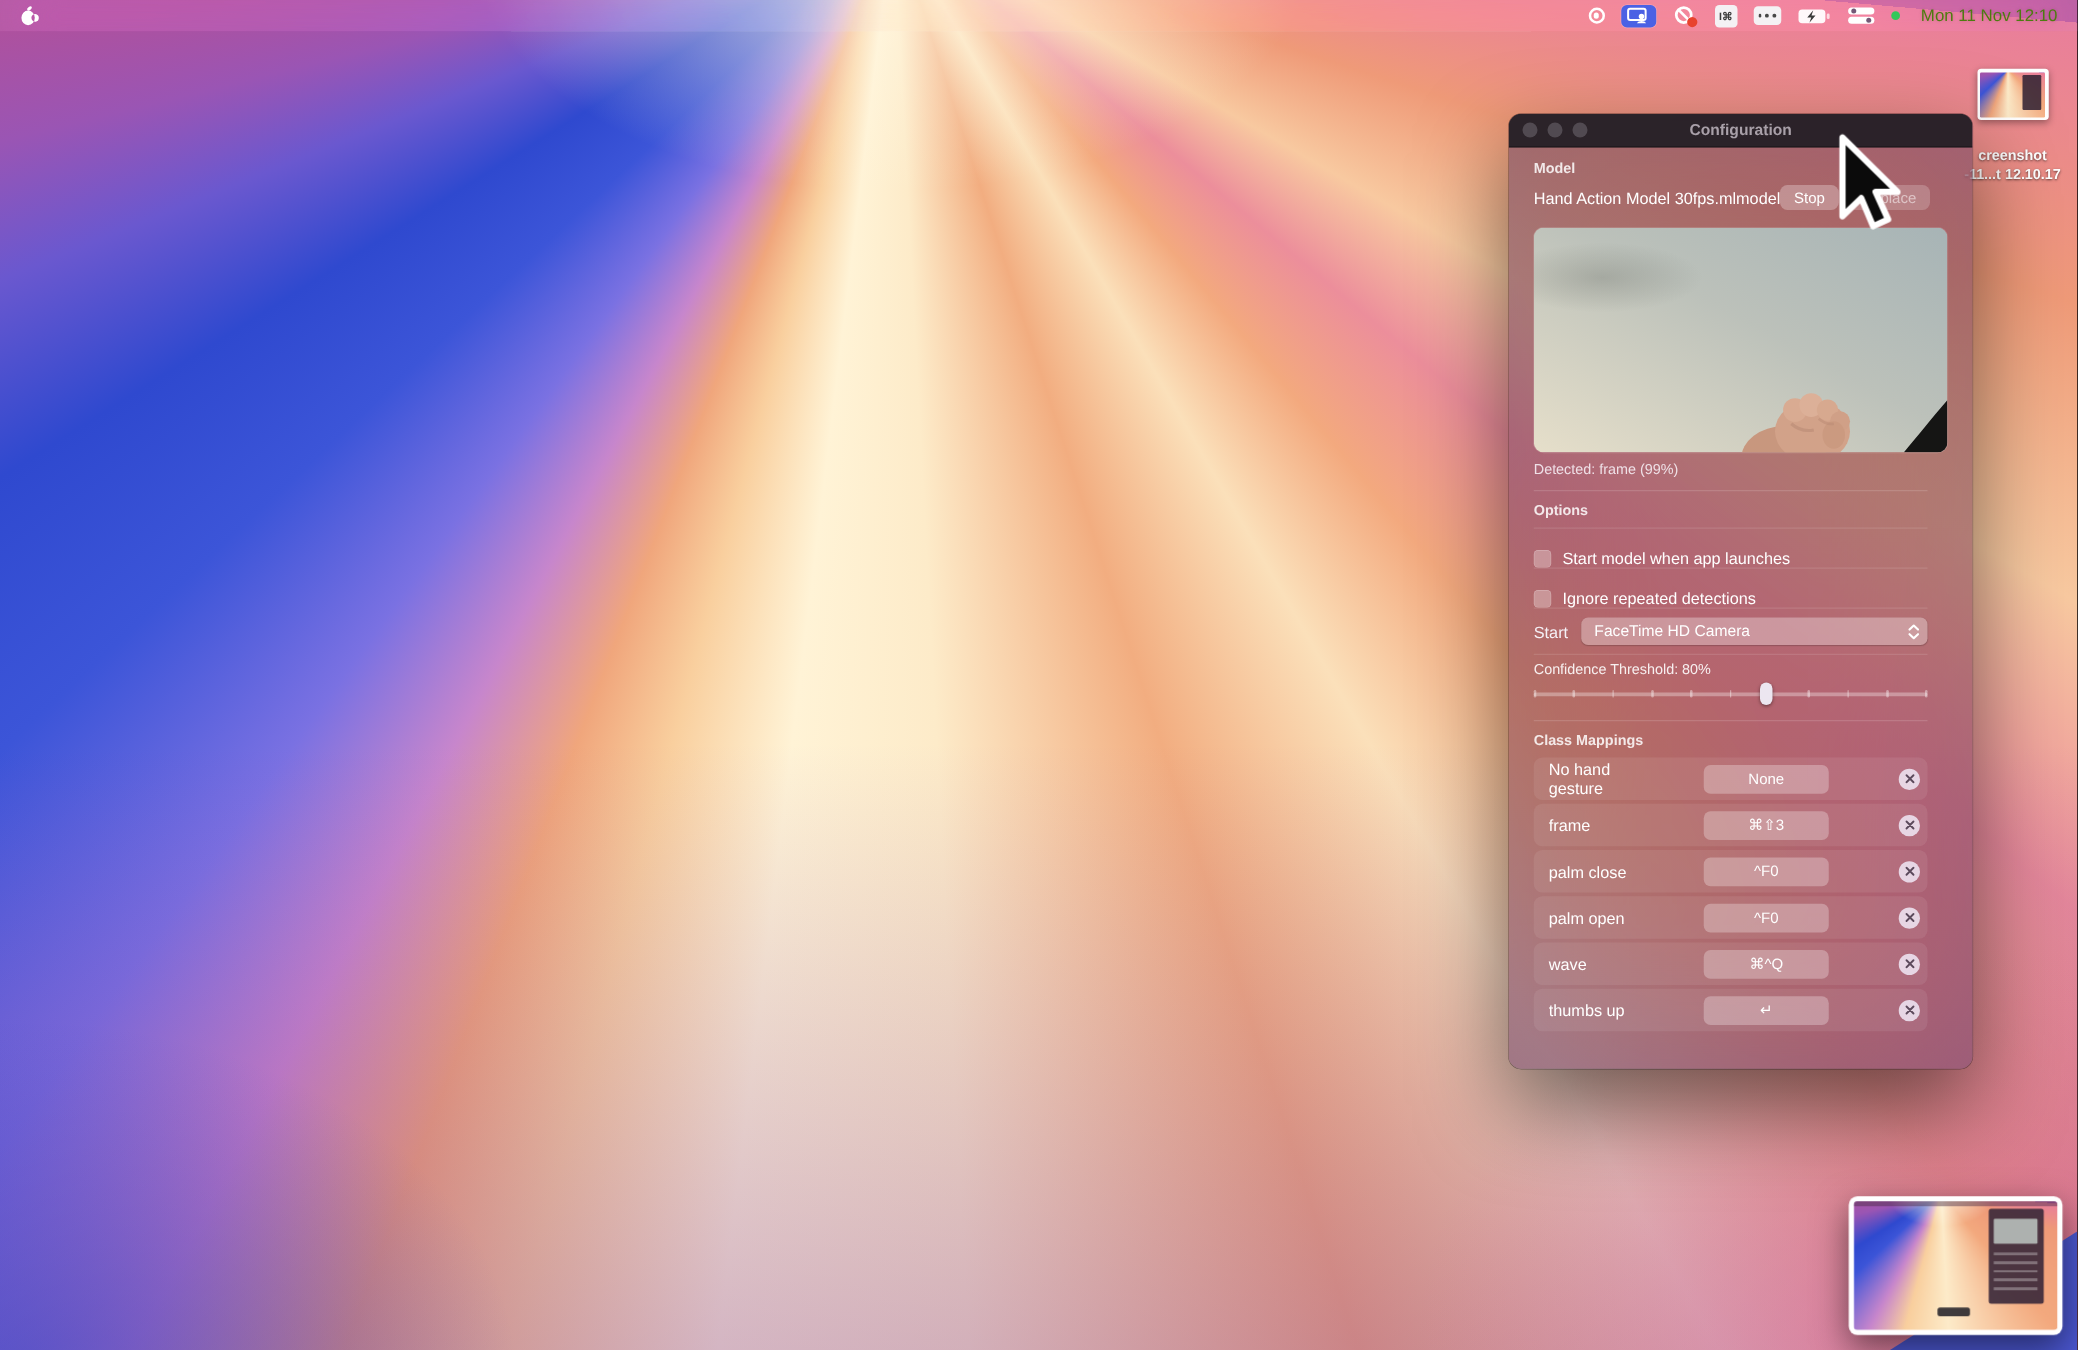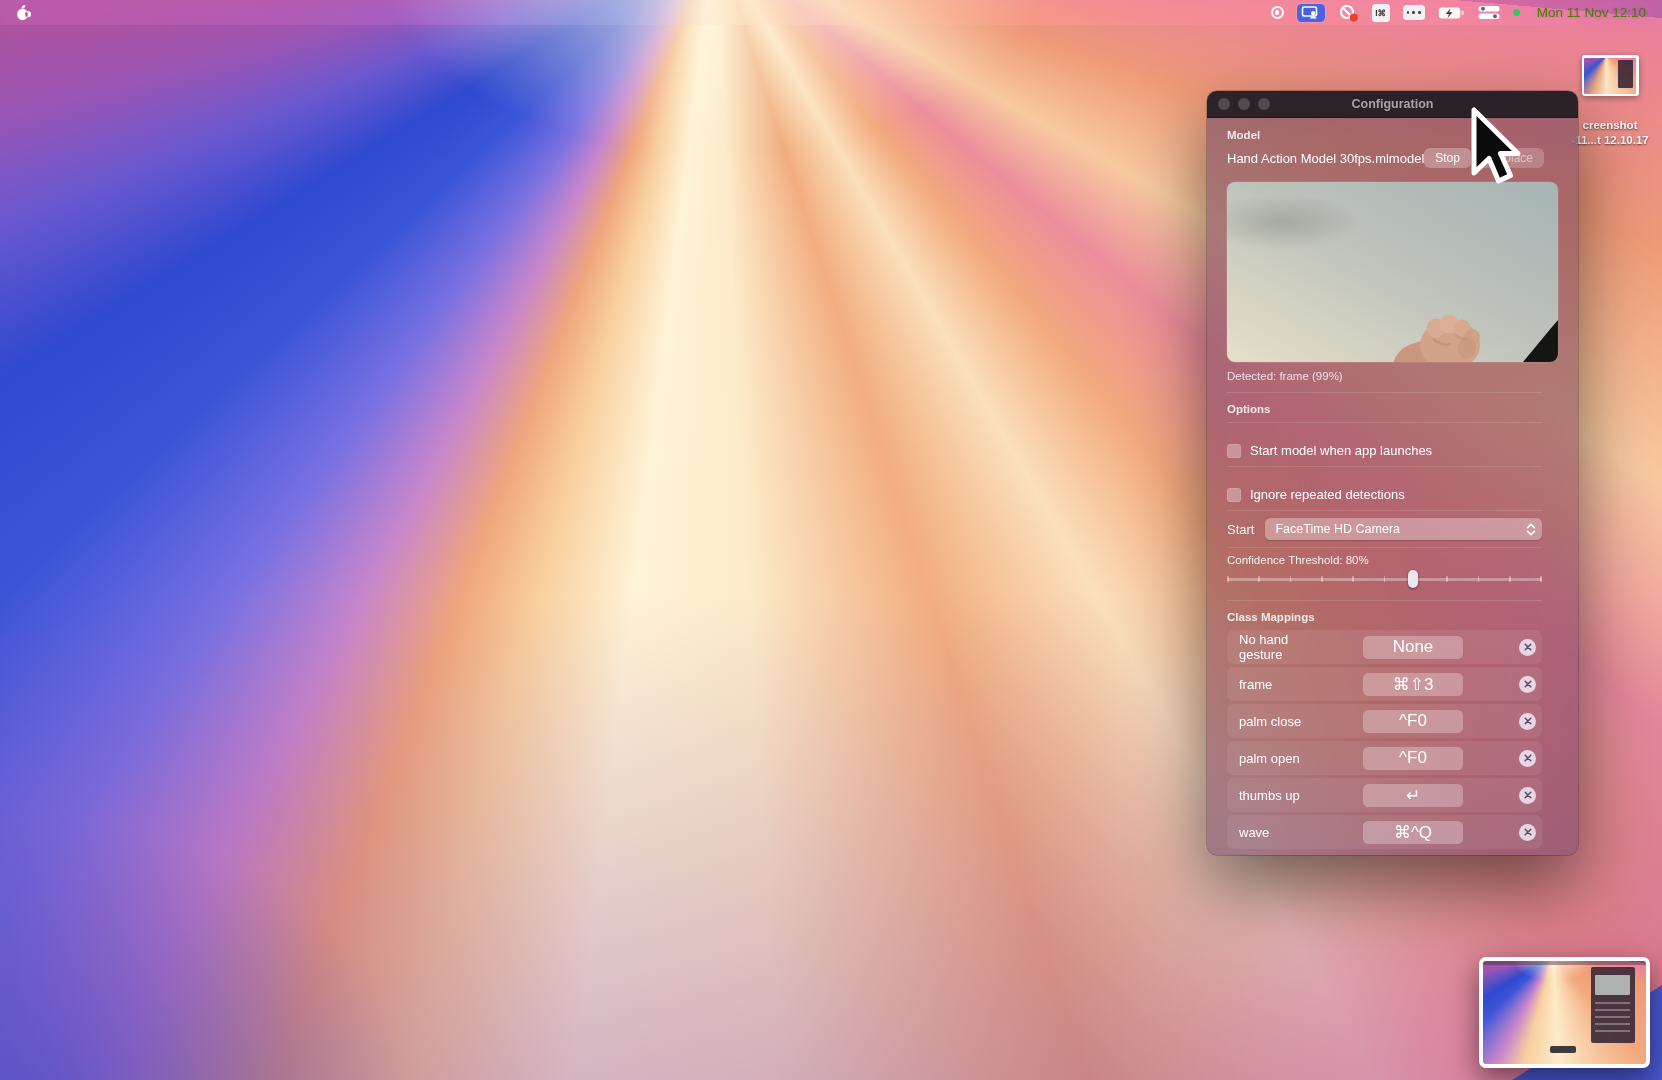--- a/index.html
+++ b/index.html
@@ -82,21 +82,21 @@
   .stop-btn { background:rgba(255,255,255,0.28); color:#fff; margin-right:7px; }
   .replace-btn { background:rgba(255,255,255,0.20); color:rgba(255,255,255,0.52); }
 
   .camera-preview { width:331px; height:180px; border-radius:8px; overflow:hidden;
     box-shadow:0 0 0 0.5px rgba(255,255,255,0.18); font-size:0; }
   .detected-label { font-size:11.5px; color:rgba(250,246,252,0.85); margin-top:8px; }
 
   .divider { height:1px; background:rgba(255,255,255,0.14); margin:10px 0; }
   .hairline { height:1px; background:rgba(255,255,255,0.11); }
 
-  .opt-row { display:flex; align-items:center; height:31px;margin-top:12px; }
+  .opt-row { display:flex; align-items:flex-end; height:31px; }
   .checkbox { width:14px; height:14px; border-radius:3.5px; background:rgba(255,255,255,0.30);
     box-shadow:inset 0 0 0 0.5px rgba(255,255,255,0.25); margin-right:9px; flex:none; border:none; }
   .opt-label { font-size:13px; color:#fff; }
 
   .camera-row { display:flex; align-items:center; height:36px; }
   .camera-label { font-size:13px; margin-right:11px; }
   .popup-btn { flex:1; height:22px; border:none; border-radius:5.5px; background:rgba(255,255,255,0.32);
     display:flex; align-items:center; color:#fff; font-size:12.5px; font-family:inherit;
     padding:0 4px 0 10px; box-shadow:0 0.5px 1px rgba(0,0,0,0.2); }
   .popup-btn .popup-text { flex:1; text-align:left; }
@@ -108,21 +108,21 @@
     background:rgba(255,255,255,0.32); border-radius:2px; }
   .slider-ticks { position:absolute; left:0; right:0; top:8px; display:flex; justify-content:space-between; }
   .slider-ticks i { width:1.5px; height:6px; background:rgba(255,255,255,0.40); border-radius:1px; }
   .slider-knob { position:absolute; left:calc(59% - 5px); top:2px; width:10px; height:18px;
     border-radius:5px; background:#ece6f0; box-shadow:0 1px 3px rgba(0,0,0,0.45); }
 
   .map-row { display:flex; align-items:center; height:34px; background:rgba(255,255,255,0.08);
     border-radius:7px; margin-bottom:3px; padding:0 6px 0 12px;gap:47px; }
   .map-class { font-size:13px; color:#fff; flex:1; }
   .map-badge { width:100px; height:23px; border:none; border-radius:5.5px;
-    background:rgba(255,255,255,0.28); color:#fff; font-size:17px; font-family:inherit;
+    background:rgba(255,255,255,0.28); color:#fff; font-size:12px; font-family:inherit;
     display:flex; align-items:center; justify-content:center; }
   .map-clear { width:17px; height:17px; border:none; border-radius:50%;
     background:rgba(238,229,242,0.88); margin-left:9px; display:flex; align-items:center;
     justify-content:center; padding:0; }
 
   
   .ss-preview { position:absolute; left:1479px; top:957px; width:171px; height:111px; z-index:25;
     background:#fff; border-radius:7px; padding:4px; box-shadow:0 10px 28px rgba(0,0,0,0.5); }
   .ss-inner { width:100%; height:100%; border-radius:3px; position:relative; overflow:hidden;
     background:
@@ -343,31 +343,31 @@
     <div class="map-row">
       <span class="map-class">palm open</span>
       <button class="map-badge">^F0</button>
       <button class="map-clear">
         <svg width="8" height="8" viewBox="0 0 8 8">
             <path d="M1.2 1.2 L6.8 6.8 M6.8 1.2 L1.2 6.8" stroke="#5c4a5c" stroke-width="1.5" stroke-linecap="round"></path>
           </svg>
       </button>
     </div>
     <div class="map-row">
+      <span class="map-class">wave</span>
+      <button class="map-badge">⌘^Q</button>
+      <button class="map-clear">
+        <svg width="8" height="8" viewBox="0 0 8 8">
+            <path d="M1.2 1.2 L6.8 6.8 M6.8 1.2 L1.2 6.8" stroke="#5c4a5c" stroke-width="1.5" stroke-linecap="round"></path>
+          </svg>
+      </button>
+    </div>
+    <div class="map-row">
       <span class="map-class">thumbs up</span>
       <button class="map-badge">↵</button>
-      <button class="map-clear">
-        <svg width="8" height="8" viewBox="0 0 8 8">
-            <path d="M1.2 1.2 L6.8 6.8 M6.8 1.2 L1.2 6.8" stroke="#5c4a5c" stroke-width="1.5" stroke-linecap="round"></path>
-          </svg>
-      </button>
-    </div>
-    <div class="map-row">
-      <span class="map-class">wave</span>
-      <button class="map-badge">⌘^Q</button>
       <button class="map-clear">
         <svg width="8" height="8" viewBox="0 0 8 8">
             <path d="M1.2 1.2 L6.8 6.8 M6.8 1.2 L1.2 6.8" stroke="#5c4a5c" stroke-width="1.5" stroke-linecap="round"></path>
           </svg>
       </button>
     </div>
   </div>
 </div>
 
 <div class="ss-preview">

